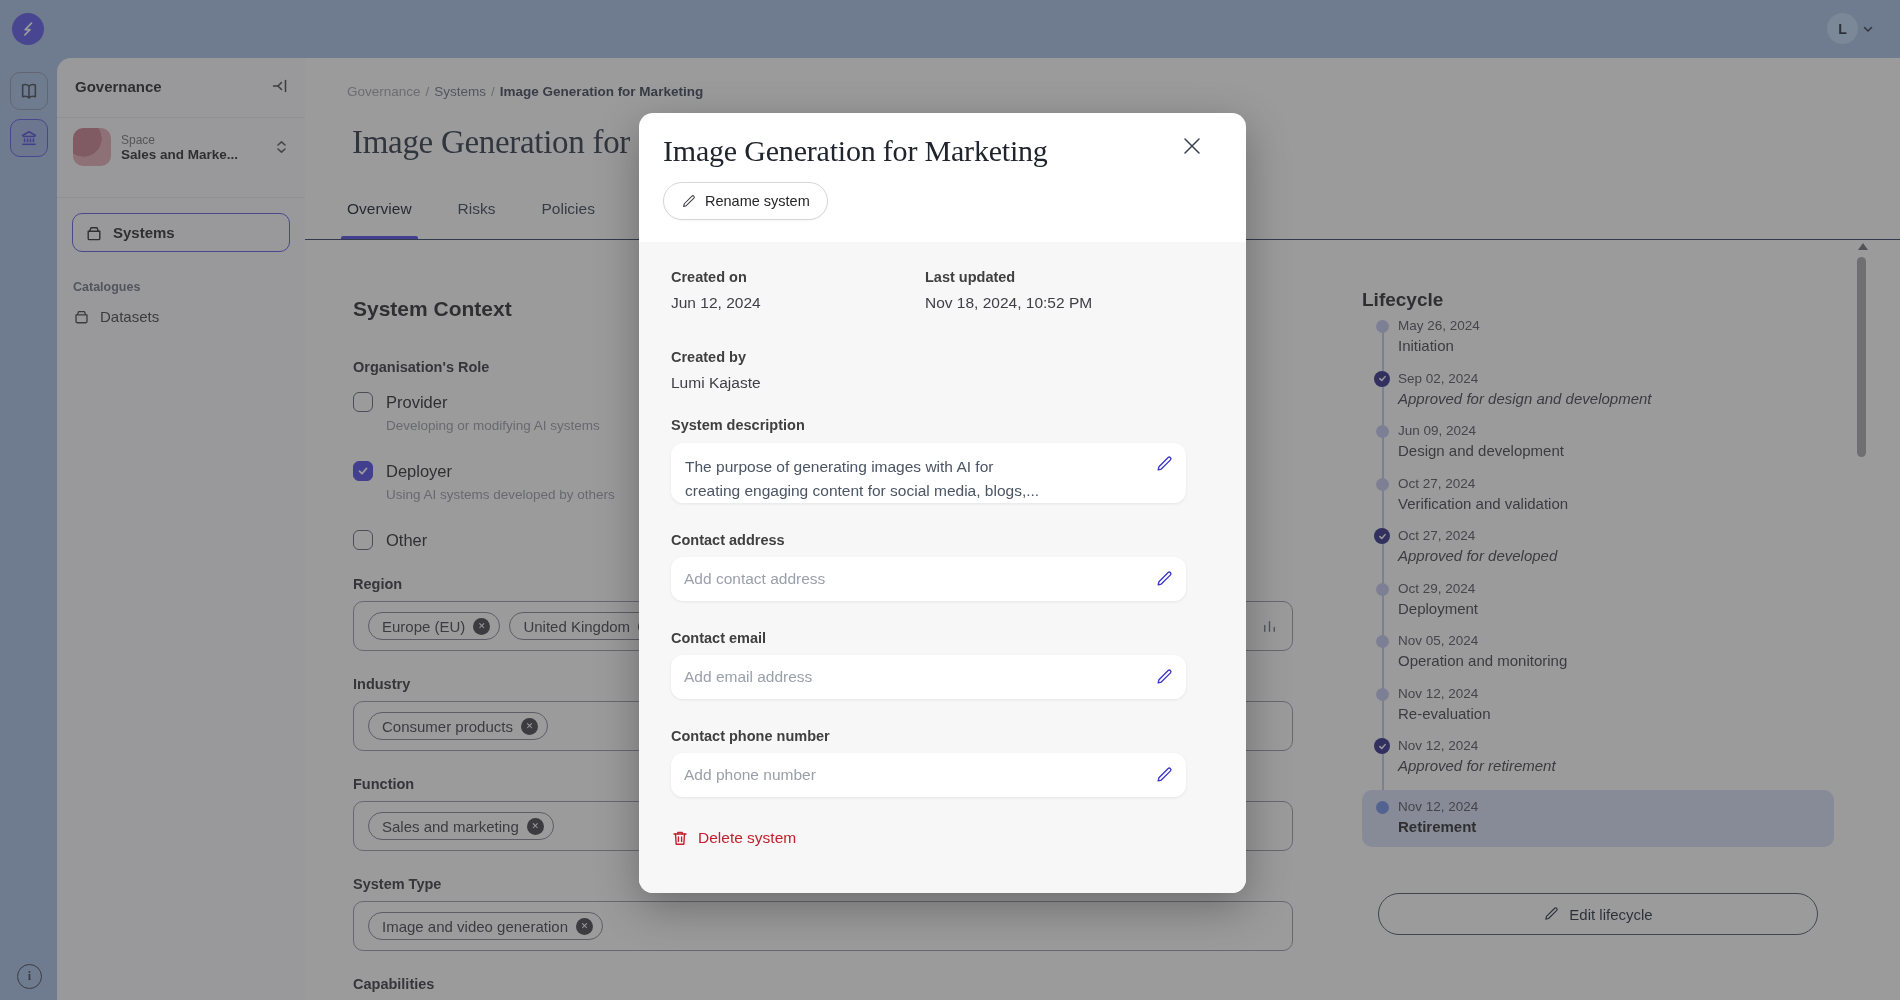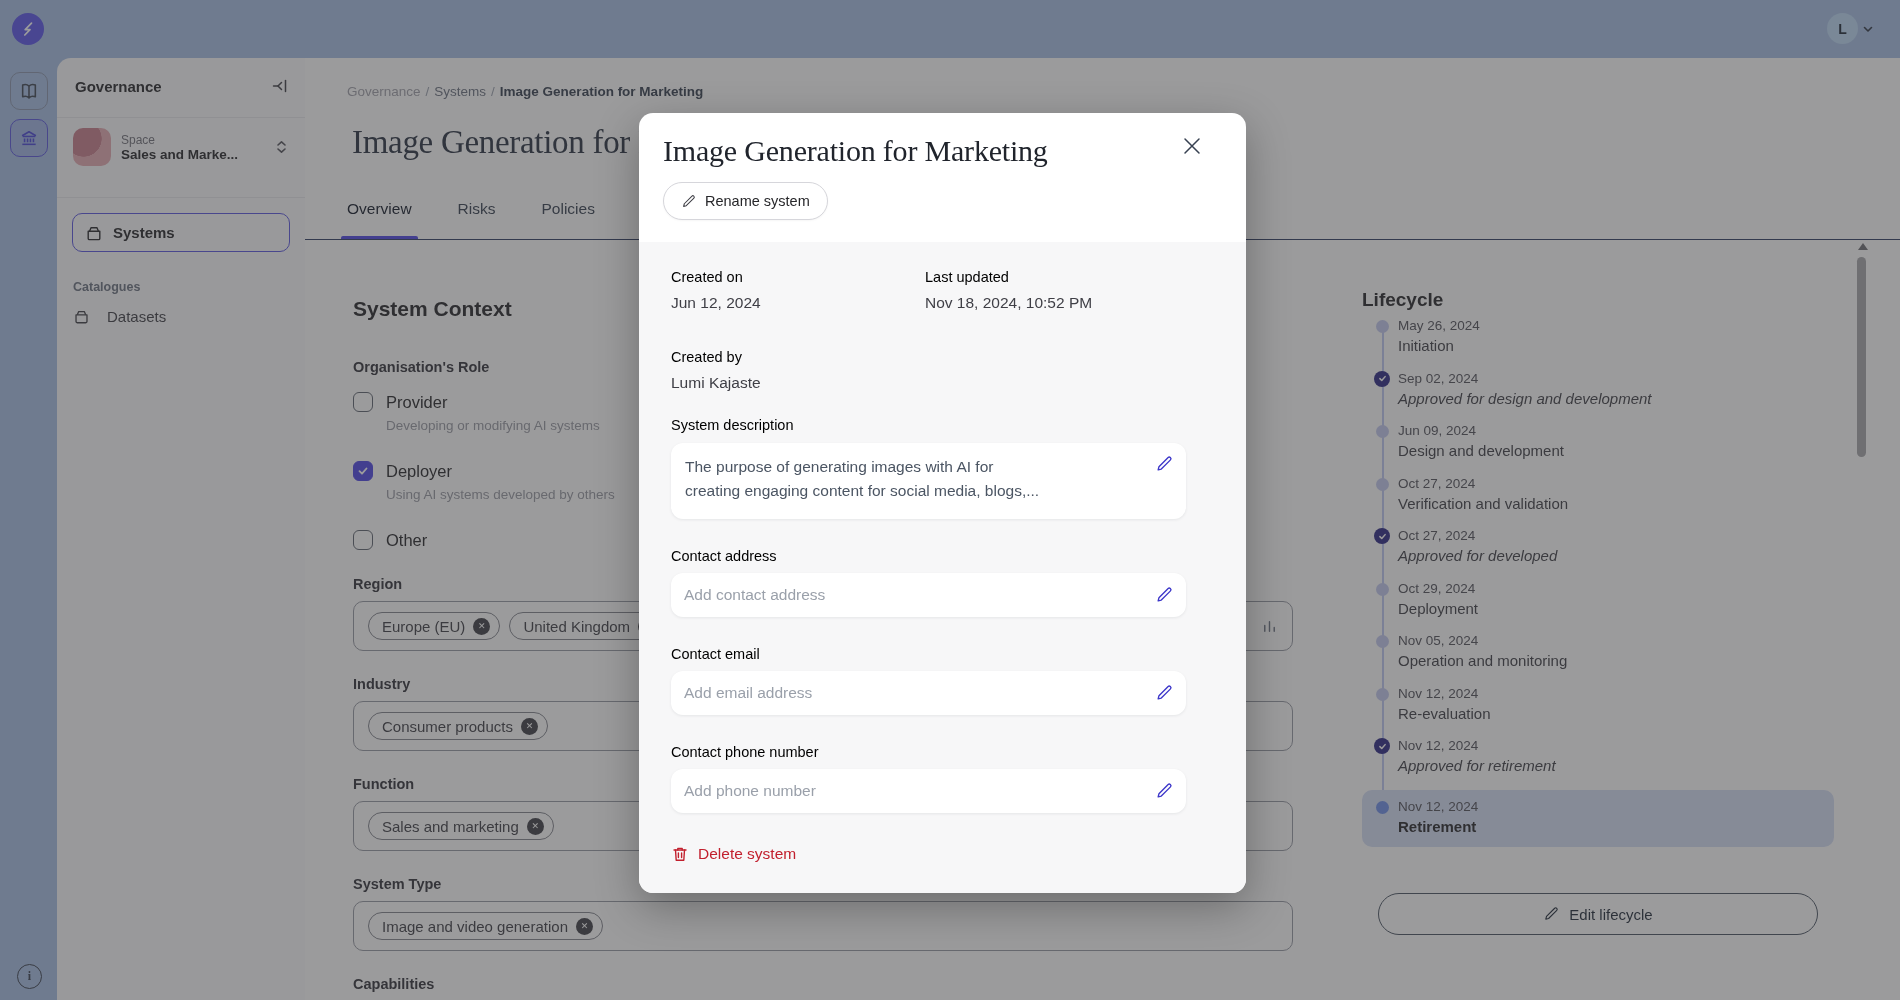--- a/index.html
+++ b/index.html
@@ -31,21 +31,21 @@
   .space-row { position:absolute; left:16px; top:70px; width:216px; display:flex; align-items:center; gap:10px; }
   .space-icon { width:38px; height:38px; border-radius:10px; flex:none;
     background:radial-gradient(circle at 28% 28%, #c97f8d 0 46%, #e5aab2 47%); }
   .space-kind { font-size:12px; color:#71717a; }
   .space-name { font-size:13.5px; font-weight:700; color:#27272a; white-space:nowrap; }
   .space-chev { margin-left:auto; color:#52525b; }
   .nav-item { position:absolute; left:15px; top:155px; width:218px; height:39px; border:1.5px solid #5b57e0;
     border-radius:10px; display:flex; align-items:center; gap:10px; padding-left:12px;
     font-size:15px; font-weight:600; color:#27272a; }
   .sec-head { position:absolute; left:16px; top:222px; font-size:12.5px; font-weight:600; color:#6b7280; }
-  .sb-item { position:absolute; left:16px; top:250px; display:flex; align-items:center; gap:17px;
+  .sb-item { position:absolute; left:16px; top:250px; display:flex; align-items:center; gap:10px;
     font-size:15px; color:#3f3f46; }
 
   
   .main { position:absolute; left:305px; top:58px; right:0; bottom:0; background:#fff; }
   .breadcrumb { position:absolute; left:42px; top:26px; font-size:13.5px; }
   .crumb { color:#6b7280; } .crumb.first { color:#a1a1aa; } .crumb.last { color:#374151; font-weight:700; }
   .crumb-sep { color:#9ca3af; padding:0 5px; }
   .page-title { position:absolute; left:47px; top:66px; font-family:"Liberation Serif","DejaVu Serif",serif;
     font-size:33px; font-weight:500; color:#2a3342; letter-spacing:-.3px; white-space:nowrap; }
   .tabs { position:absolute; left:42px; top:133px; height:48px; display:flex; gap:46px; }
@@ -107,26 +107,26 @@
   .m-head { position:relative; padding:20px 24px 22px 24px; }
   .m-title { font-family:"Liberation Serif","DejaVu Serif",serif; font-size:30px; font-weight:500;
     color:#20242c; line-height:36px; letter-spacing:-.2px; white-space:nowrap; }
   .m-close { position:absolute; right:43px; top:22px; width:22px; height:22px; color:#374151; }
   .rename-btn { margin-top:13px; display:inline-flex; align-items:center; gap:9px; height:38px;
     padding:0 17px; border:1px solid #d6d6db; border-radius:19px; background:#fff;
     font-size:14.5px; color:#27272a; box-shadow:0 1px 2px rgba(0,0,0,.04); }
   .m-body { flex:1; background:#f7f7f8; border-radius:0 0 14px 14px; padding:26px 60px 0 32px; }
   .m-cols { display:flex; margin-bottom:36px; }
   .m-col1 { width:254px; flex:none; }
-  .m-label { font-size:14.5px; font-weight:400; color:#000000; line-height:18px; }
+  .m-label { font-size:14.5px; font-weight:700; color:#404040; line-height:18px; }
   .m-value { font-size:15.5px; color:#3f3f46; margin-top:7px; line-height:19px; }
   .m-block { margin-bottom:24px; }
   .desc-label { margin-bottom:9px; }
   .desc-box { position:relative; background:#fff; border-radius:12px; box-shadow:0 1px 3px rgba(17,24,39,.08);
-    padding:12px 46px 16px 14px; margin-bottom:28px; }
+    padding:12px 46px 0 14px; margin-bottom:28px; }
   .desc-line { font-size:15.5px; color:#4b5563; line-height:24px; white-space:nowrap; }
   .pencil-btn { color:#3b35c9; flex:none; }
   .desc-box .pencil-btn { position:absolute; right:13px; top:12px; }
   .m-field-group { margin-bottom:28px; }
   .m-field-group .m-label { margin-bottom:8px; }
   .mfield { height:44px; background:#fff; border-radius:12px; box-shadow:0 1px 3px rgba(17,24,39,.08);
     display:flex; align-items:center; padding:0 13px; }
   .mfield .ph { flex:1; font-size:15.5px; color:#9aa0aa; }
   .delete-row { display:inline-flex; align-items:center; gap:9px; color:#c2202e; font-size:15.5px;
     font-weight:500; margin-top:4px; }

